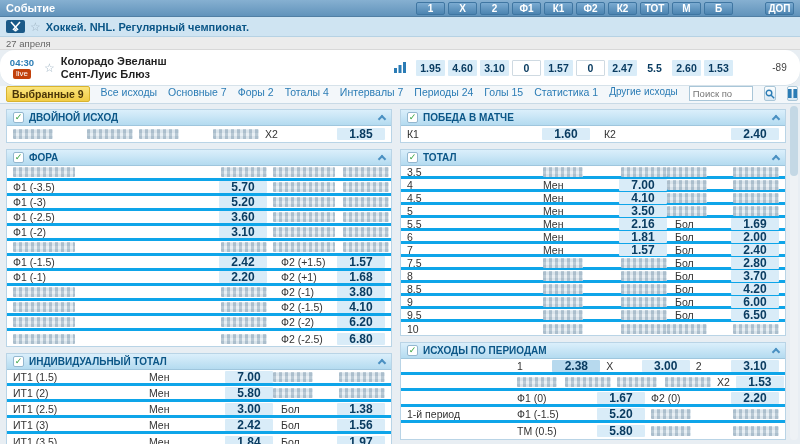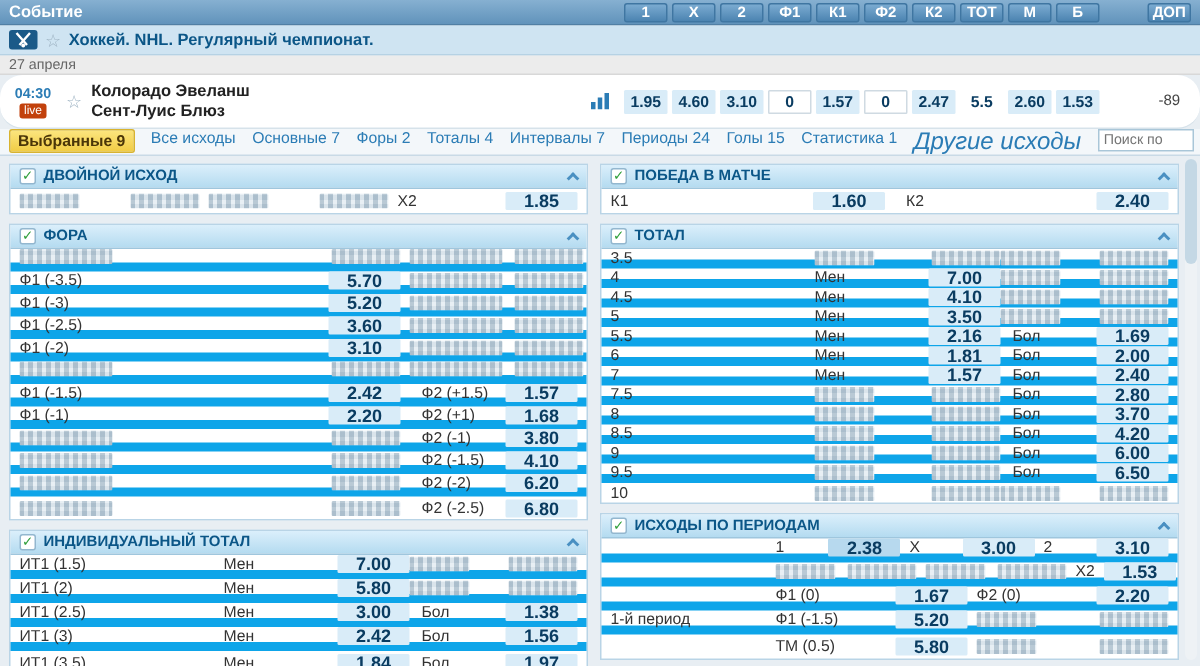--- a/index.html
+++ b/index.html
@@ -36,40 +36,40 @@
   .mcell { height:16px; line-height:16px; font-weight:bold; font-size:10.5px; color:#0a3c61; background:#d9ecf8; border-radius:1px; cursor:pointer; }
   .mcell.white { background:#fff; border:1px solid #cfdae2; line-height:14px; }
   .mcell.plain { background:transparent; }
   .mmargin { color:#444; font-weight:normal; font-size:10px; line-height:16px; }
 
   
   .tabsrow { height:18px; background:#f3f7fa; border-bottom:1px solid #c9dae6; display:flex; align-items:flex-start; padding:0 6px; gap:11px; }
   .tab { color:#2b7cb5; font-size:10.5px; cursor:pointer; white-space:nowrap; }
   .tab.active { background:linear-gradient(#fbe57e,#f1cc45); border:1px solid #d8b32f; border-radius:2px;
                 color:#4a3508; font-weight:bold; padding:1px 5px; }
-  .other { color:#2b7cb5; font-size:16px; margin-left:auto; white-space:nowrap; cursor:pointer;font-style:italic; }
+  .other { color:#2b7cb5; font-size:10px; margin-left:auto; white-space:nowrap; cursor:pointer; }
   .searchbox { width:64px; height:15px; border:1px solid #a9c6d8; font-size:9.5px; padding:0 3px; color:#333;
                font-family:"Liberation Sans","DejaVu Sans",sans-serif; }
   .ibtn { width:17px; height:15px; background:linear-gradient(#fdfefe,#d9e8f2); border:1px solid #a9c6d8;
           border-radius:2px; display:flex; align-items:center; justify-content:center; cursor:pointer; }
 
   
   .content { display:flex; gap:8px; padding:5px 14px 0 6px; height:340px; overflow:hidden; position:relative; }
   .col { flex:1; min-width:0; }
   .panel { background:#fff; border:1px solid #b9d4e6; margin-bottom:6px; }
   .sec-head { height:16px; background:linear-gradient(#dbeffb,#b4dbf0); border-bottom:1px solid #9fc6dd;
               display:flex; align-items:center; gap:5px; padding:0 6px; cursor:pointer; }
   .chk { width:11px; height:11px; background:#fff; border:1px solid #93b7cf; border-radius:2px; font-size:9px;
          line-height:9px; text-align:center; color:#33a03d; font-weight:bold; cursor:pointer; }
   .chk i { font-style:normal; }
   .sec-title { color:#0b5687; font-weight:bold; font-size:10px; }
   .chev { width:6px; height:6px; border-left:2px solid #4a90c2; border-top:2px solid #4a90c2;
           transform:rotate(45deg); margin-left:auto; margin-top:3px; cursor:pointer; }
 
-  .row { border-bottom:6px solid #0ea5e9; padding:0 6px; display:grid; align-items:center; height:15px;
+  .row { border-bottom:3px solid #0ea5e9; padding:0 6px; display:grid; align-items:center; height:15px;
          font-size:10.5px; color:#333; }
   .row:last-child { border-bottom:none; }
   .r13 { height:13px; } .r16 { height:16px; }
   .grid4  { grid-template-columns:200px 48px 1fr 48px; column-gap:6px; }
   .grid5  { grid-template-columns:136px 76px 48px 1fr 48px; }
   .grid6  { grid-template-columns:1fr 48px 1fr 48px 1fr 48px; column-gap:6px; }
   .gridMW { grid-template-columns:1fr 48px 1fr 48px; column-gap:6px; }
   .gridP3 { grid-template-columns:104px 1fr 48px 1fr 48px 1fr 48px; column-gap:6px; }
   .gridP2 { grid-template-columns:104px 1fr 48px 1fr 48px; column-gap:6px; }
   .ind { padding-left:8px; }

